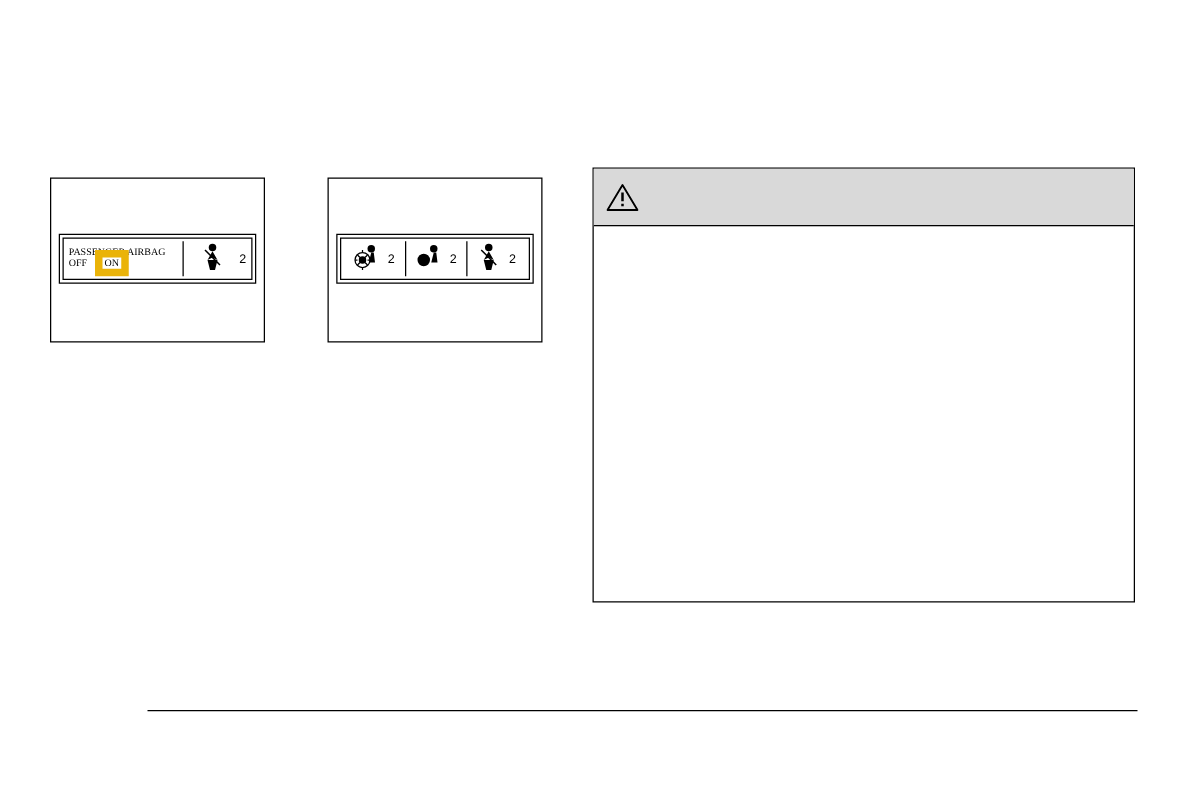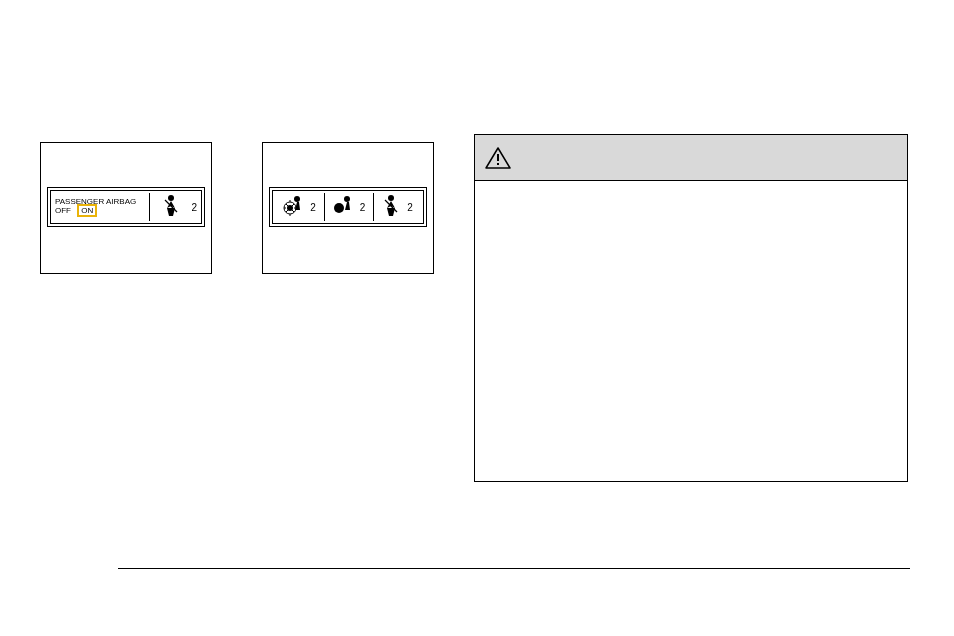--- a/index.html
+++ b/index.html
@@ -38,24 +38,24 @@
     border: 1px solid #000;
     height: 100%;
     display: flex;
     align-items: center;
     padding: 0 4px;
     gap: 4px;
   }
   .illus-a .inner2 { justify-content: space-between; }
   .illus-b .inner2 { justify-content: center; gap: 6px; }
 
-  .txtcol { font-size: 8px; line-height: 1.1; }
+  .txtcol { font-size: 8px; line-height: 1.1; font-family: Liberation Serif, serif; }
   .onbox {
     font-size: 8px;
-    border: 2px solid #eab308;
+    border: 6px solid #eab308;
     padding: 0 2px;
     margin-left: 4px;
   }
   .vline {
     width: 1px; height: 28px; background: #000;
     margin: 0 2px;
   }
   .seatbelt svg { display: block; }
   .digit { font-size: 10px; margin-left: 1px; }
 

